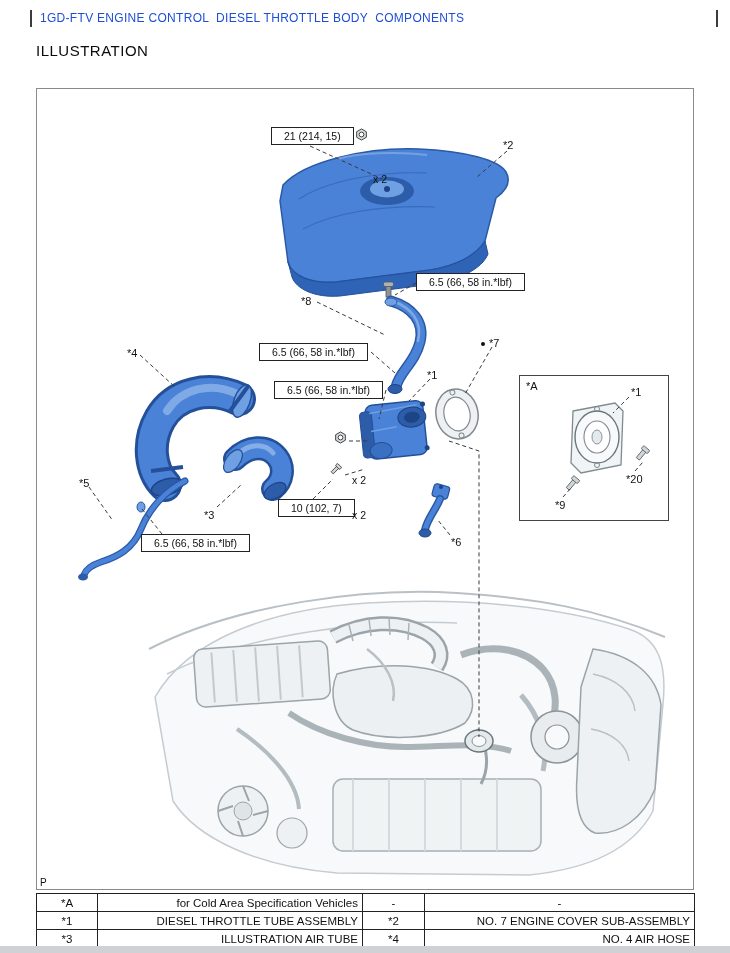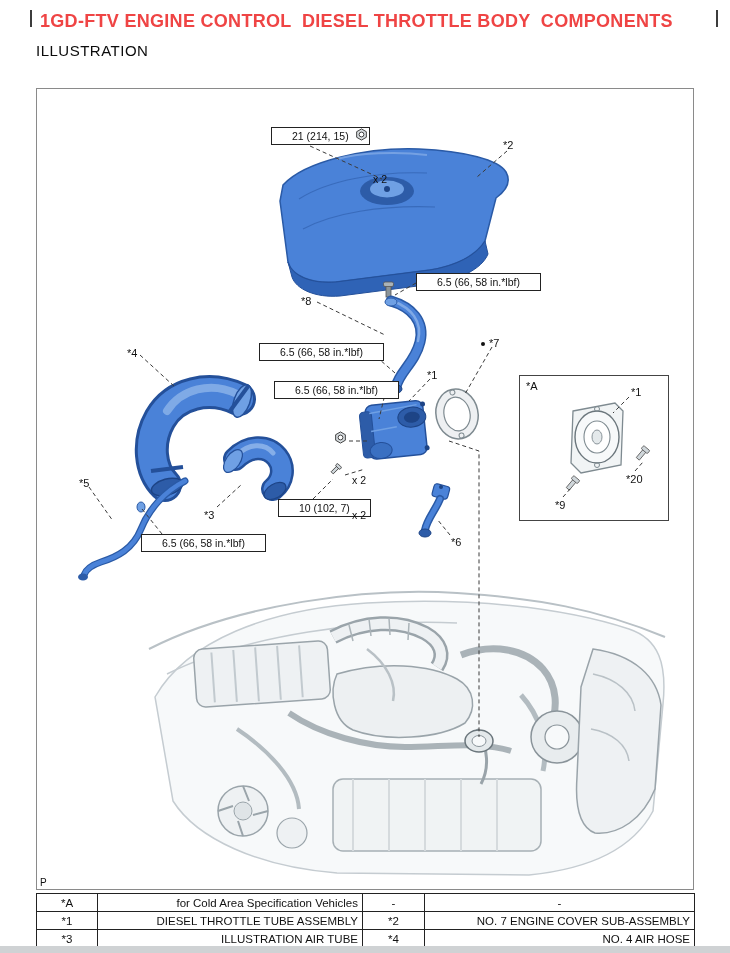--- a/index.html
+++ b/index.html
@@ -2,35 +2,35 @@
 <html><head>
 <meta charset="utf-8">
 <style>
   html,body{margin:0;padding:0;}
   body{
     width:730px;height:953px;position:relative;background:#ffffff;
     font-family:"Liberation Sans", sans-serif;color:#111;overflow:hidden;
   }
   .vbar{position:absolute;width:2px;height:17px;background:#3c3c3c;top:10px;}
   #page-title{
-    position:absolute;left:40px;top:11px;font-size:18px;font-weight:bold;
-    color:#ef4444;letter-spacing:.3px;white-space:pre;
+    position:absolute;left:40px;top:11px;font-size:12px;font-weight:normal;
+    color:#1d4ed8;letter-spacing:.3px;white-space:pre;
   }
   #section-heading{
     position:absolute;left:36px;top:42px;font-size:15px;font-weight:normal;
     color:#0b0b0b;letter-spacing:.5px;
   }
   #illustration-frame{
     position:absolute;left:36px;top:88px;width:656px;height:800px;
     border:1px solid #8a8a8a;background:#fff;
   }
   #illustration-frame svg{position:absolute;left:0;top:0;}
   .callout{
     position:absolute;border:1px solid #222;background:#fff;
-    font-size:10.5px;line-height:14px;padding:1px 20px;white-space:nowrap;color:#111;
+    font-size:10.5px;line-height:14px;padding:1px 12px;white-space:nowrap;color:#111;
   }
   .part-label{position:absolute;font-size:11px;color:#111;white-space:nowrap;}
   .qty-label{position:absolute;font-size:10.5px;color:#111;white-space:nowrap;margin-top:44px;}
   .fastener{position:absolute;}
   .dot{display:inline-block;width:4px;height:4px;border-radius:50%;background:#111;
        vertical-align:middle;margin-right:4px;}
   #detail-box{position:absolute;left:482px;top:286px;width:148px;height:144px;
       border:1px solid #444;background:transparent;}
   #corner-label{position:absolute;left:3px;bottom:1px;font-size:10px;color:#111;}
   #components-table{

